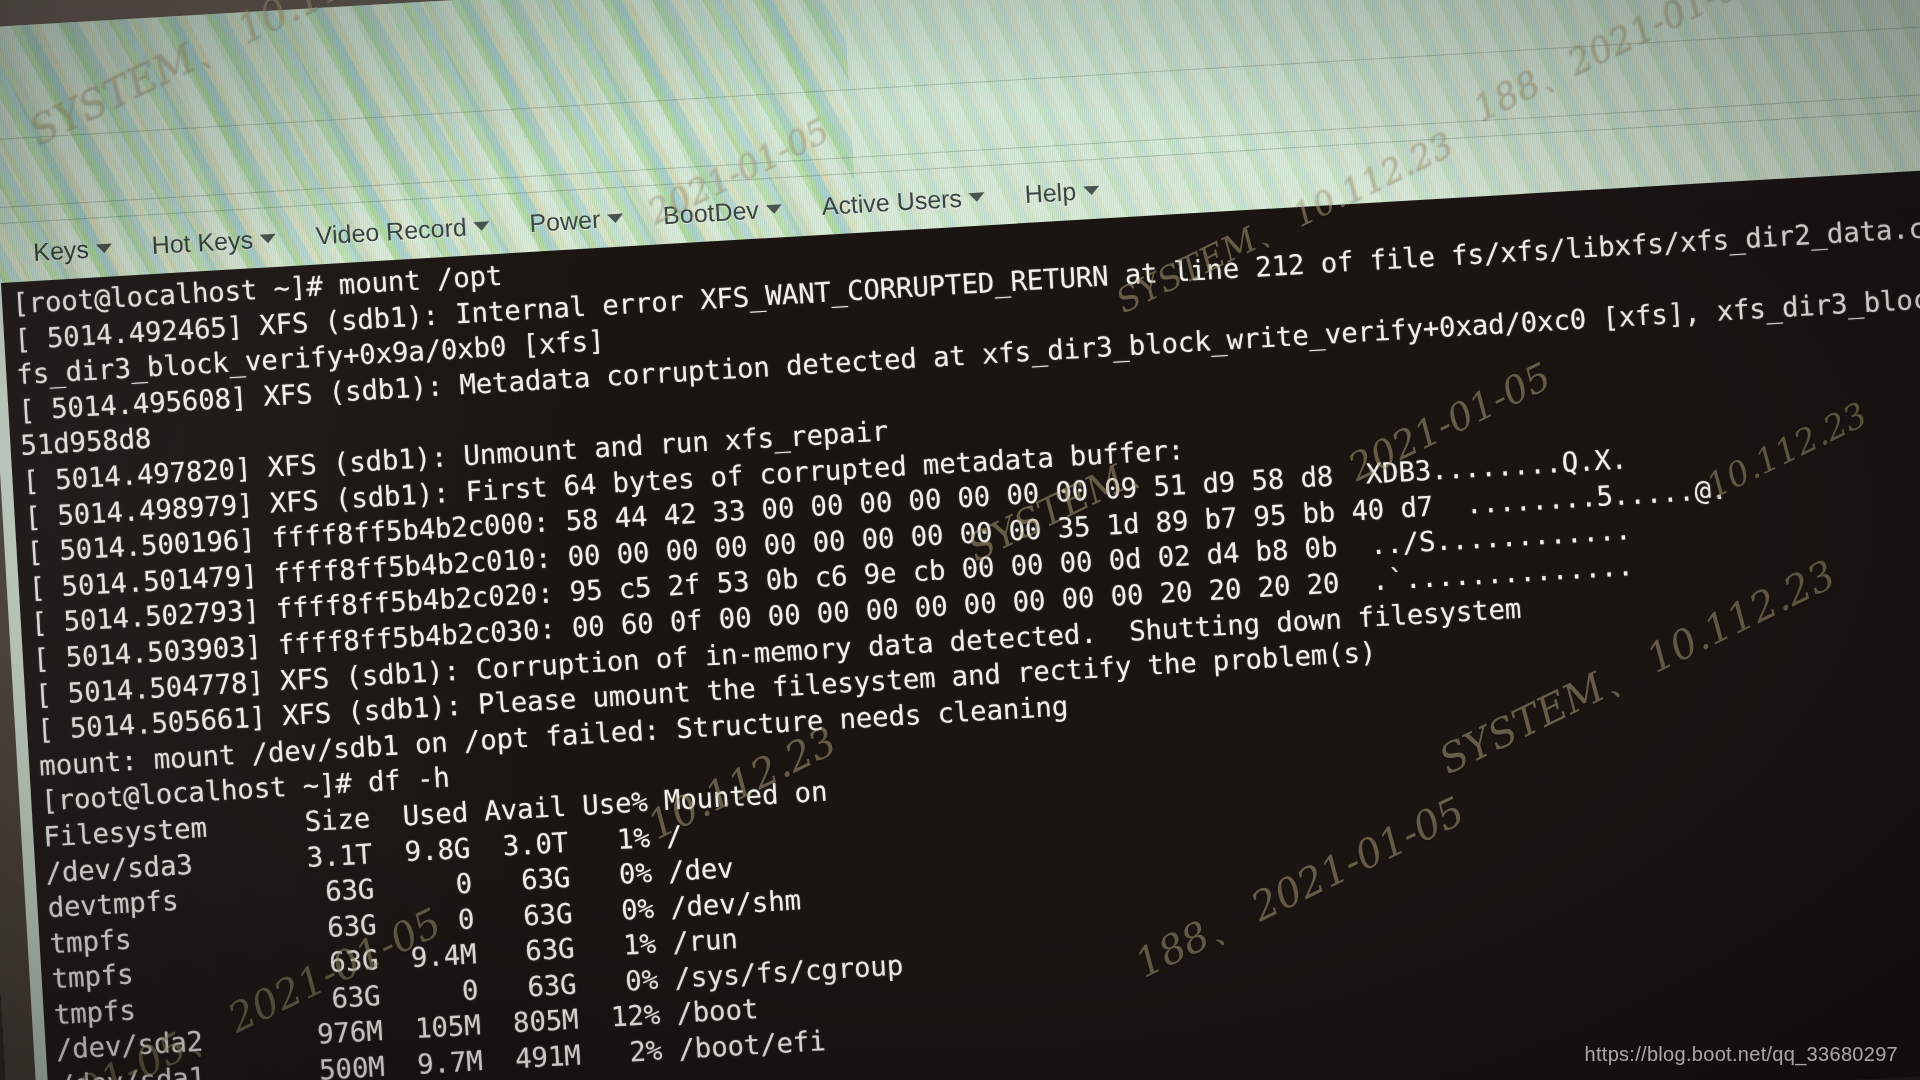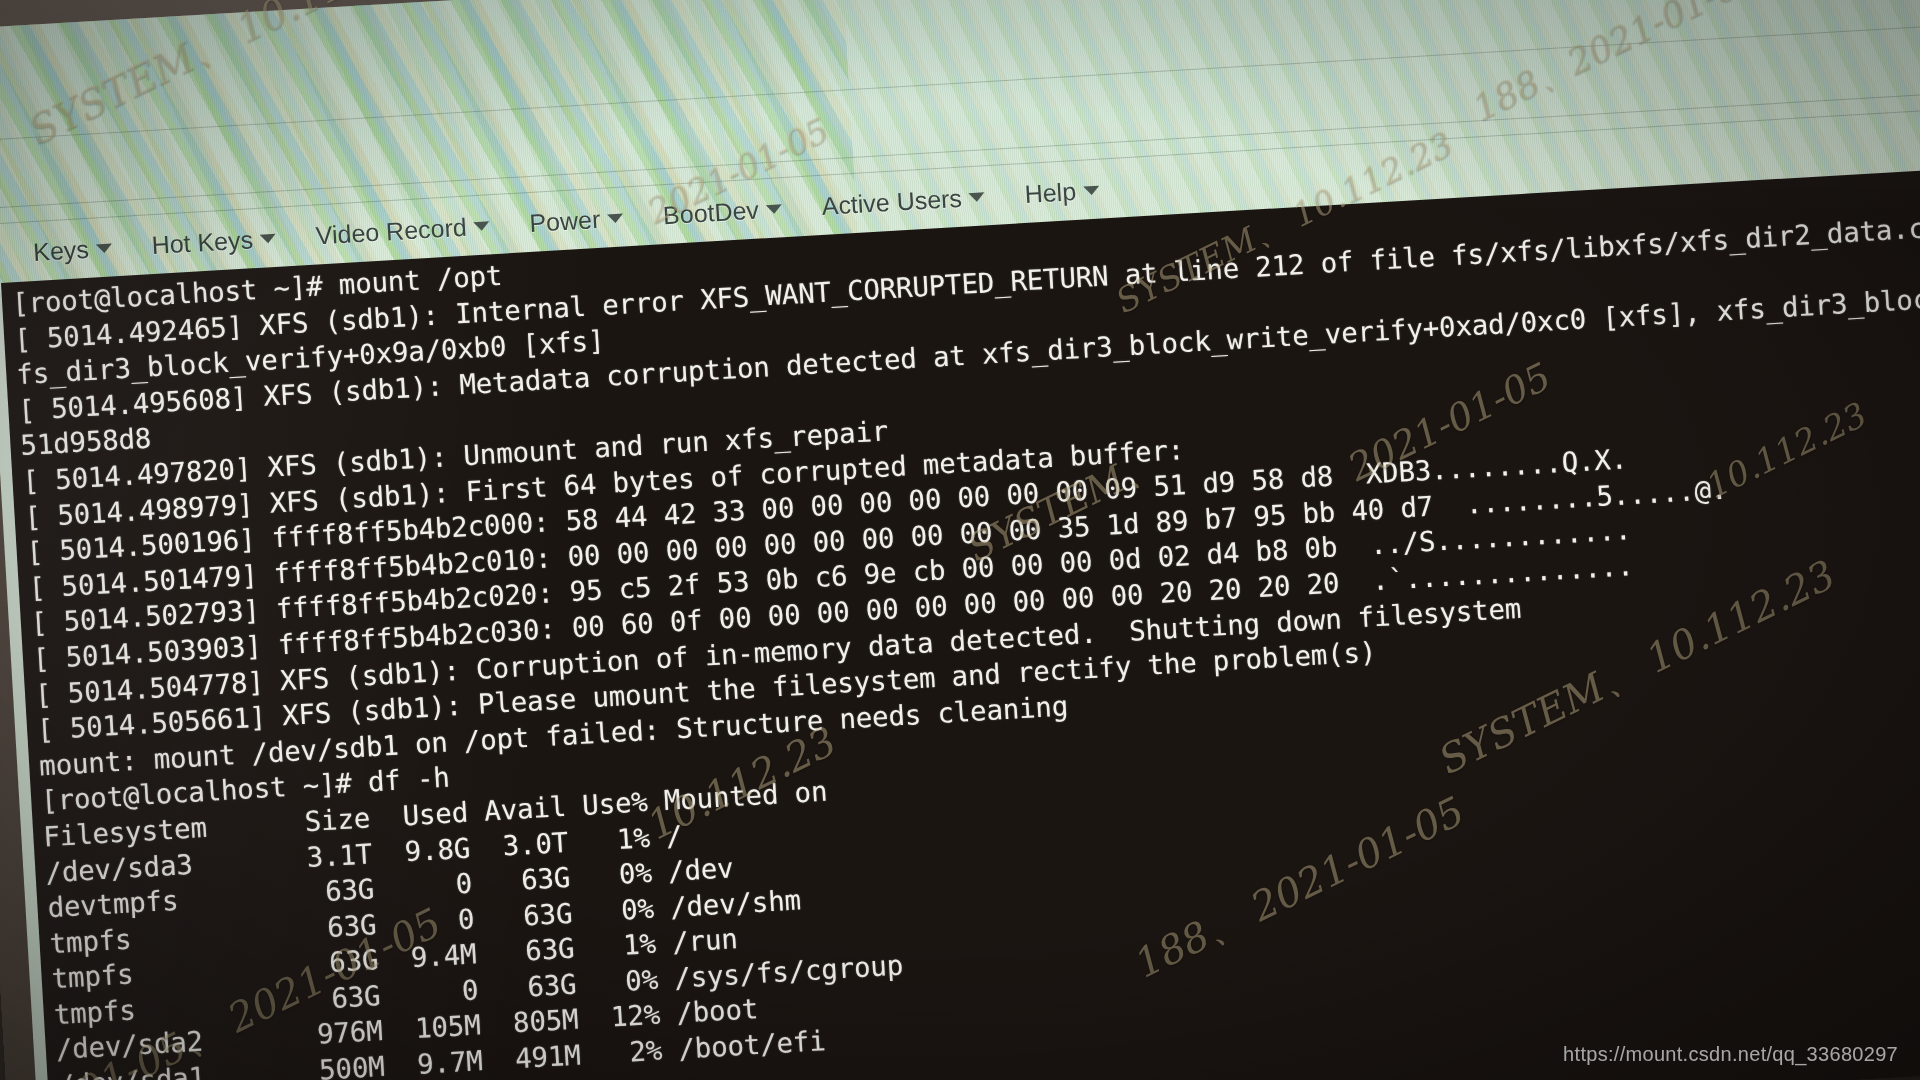--- a/index.html
+++ b/index.html
@@ -175,15 +175,15 @@
   <div class="wm w6">2021-01-05</div>
   <div class="wm w7">10.112.23</div>
   <div class="wm w8">188、 2021-01-05</div>
   <div class="wm w9">SYSTEM、 10.112.23</div>
   <div class="wm w10">01-05、 2021-01-05</div>
   <div class="wm w11">10.112.23</div>
 
   <div class="vignette"></div>
   <div class="blurveil"></div>
 
-  <div class="csdn">https://mount.csdn.net/qq_33680297</div>
+  <div class="csdn">https://blog.boot.net/qq_33680297</div>
 
 </div>
 
 </body></html>

